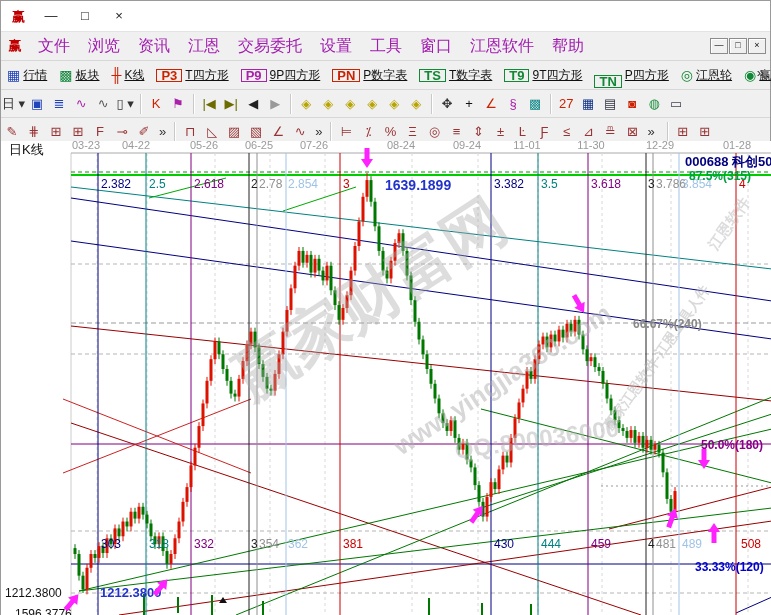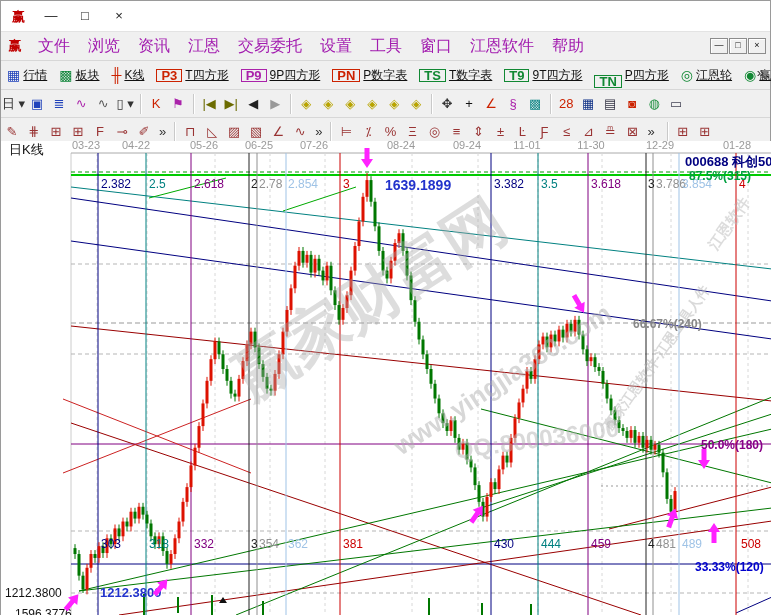--- a/index.html
+++ b/index.html
@@ -139,21 +139,21 @@
       <span class="tbtn2" style="color: rgb(184, 164, 0);">◈</span>
       <span class="tbtn2" style="color: rgb(184, 164, 0);">◈</span>
       <span class="tbtn2" style="color: rgb(184, 164, 0);">◈</span>
       <span class="sep"></span>
       <span class="tbtn2" style="color: rgb(51, 51, 51);">✥</span>
       <span class="tbtn2" style="color: rgb(17, 17, 17);">+</span>
       <span class="tbtn2" style="color: rgb(204, 34, 0);">∠</span>
       <span class="tbtn2" style="color: rgb(170, 34, 170);">§</span>
       <span class="tbtn2" style="color: rgb(17, 136, 136);">▩</span>
       <span class="sep"></span>
-      <span class="tbtn2" style="color: rgb(204, 34, 0);">28</span>
+      <span class="tbtn2" style="color: rgb(204, 34, 0);">27</span>
       <span class="tbtn2" style="color: rgb(17, 51, 136);">▦</span>
       <span class="tbtn2" style="color: rgb(51, 51, 68);">▤</span>
       <span class="tbtn2" style="color: rgb(204, 34, 0);">◙</span>
       <span class="tbtn2" style="color: rgb(17, 136, 51);">◍</span>
       <span class="tbtn2" style="color: rgb(68, 68, 85);">▭</span>
     </div>
   <div class="tbar" id="tb3">
       <span class="tbtn2" style="color: rgb(153, 51, 51);">✎</span>
       <span class="tbtn2" style="color: rgb(153, 51, 51);">⋕</span>
       <span class="tbtn2" style="color: rgb(153, 51, 51);">⊞</span>

